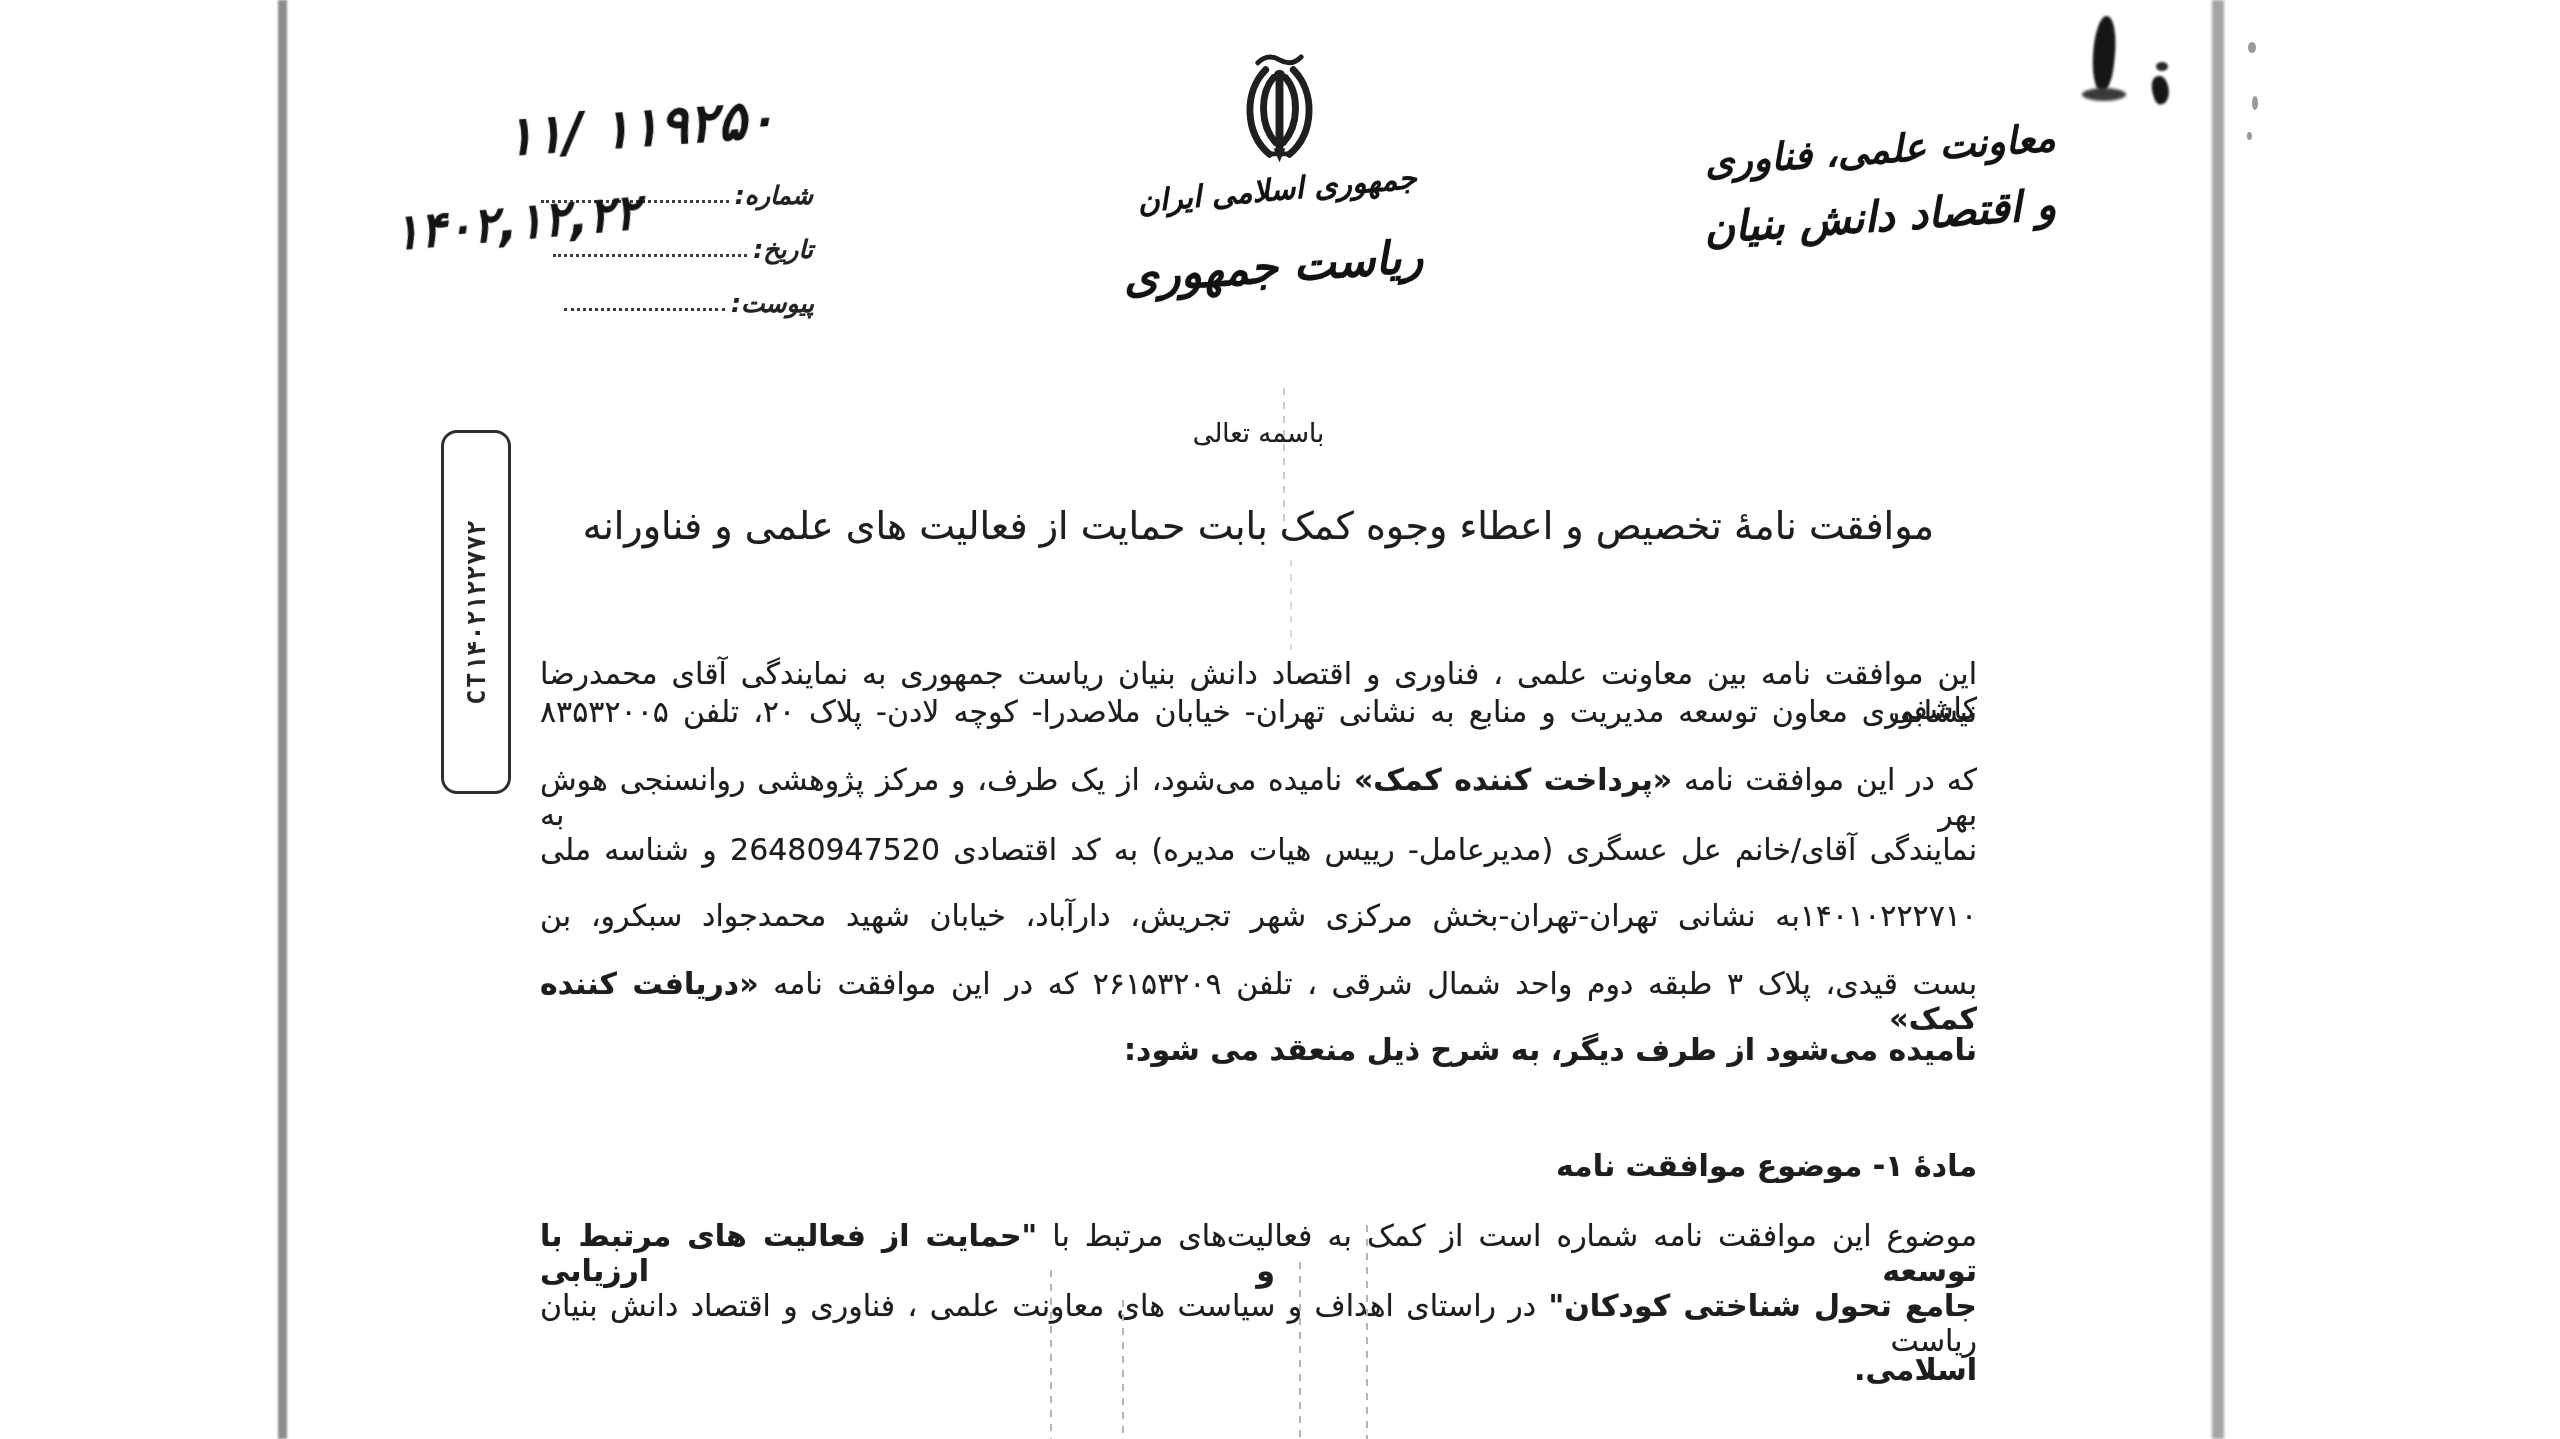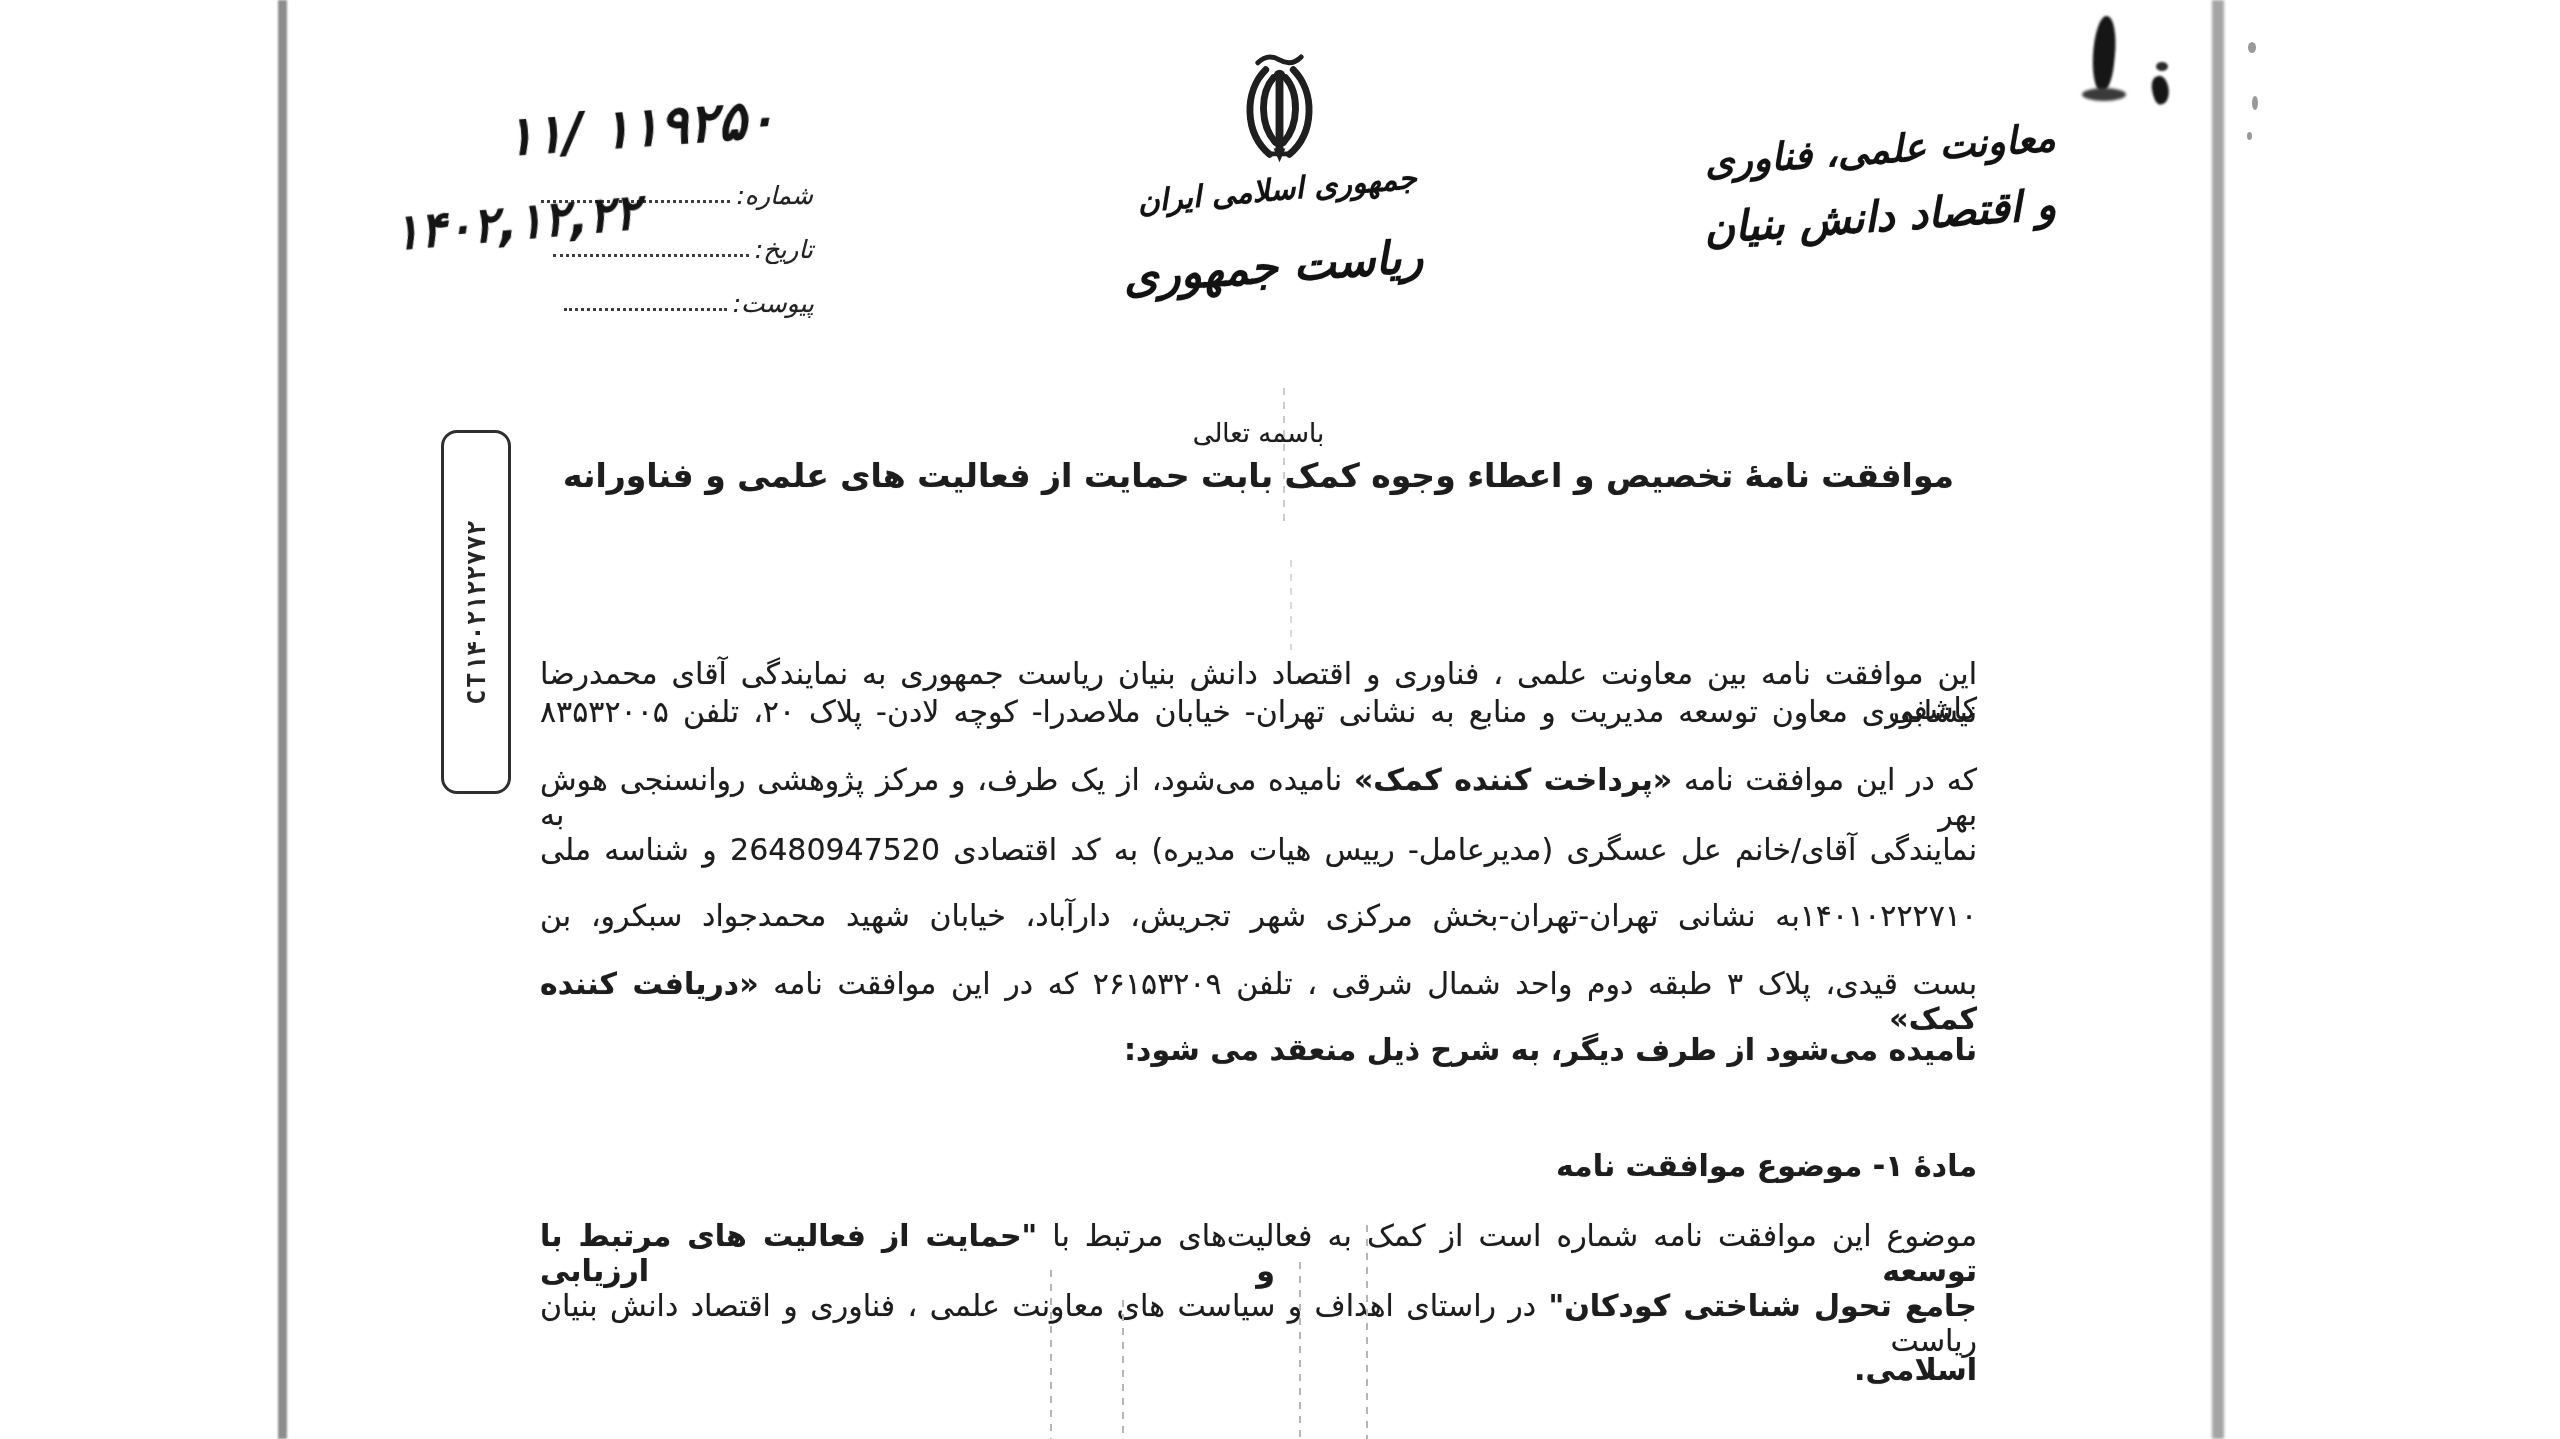--- a/index.html
+++ b/index.html
@@ -14,40 +14,40 @@
   .callig{font-weight:bold;font-style:italic;color:#121212;
           text-shadow:0 0 1px rgba(10,10,10,.45);}
   .ministry{left:1680px;top:128px;width:400px;text-align:center;}
   .ministry .l1{font-size:38px;transform:rotate(-4deg);}
   .ministry .l2{font-size:42px;transform:rotate(-4deg);margin-top:20px;}
   .emblem{left:1222px;top:50px;width:115px;height:128px;filter:blur(.7px);}
   .country{left:1103px;top:172px;width:348px;text-align:center;font-size:30px;transform:rotate(-5deg);}
   .presidency{left:1098px;top:240px;width:350px;text-align:center;font-size:45px;transform:rotate(-4deg);}
   
   .refrow{position:absolute;display:flex;direction:rtl;align-items:flex-end;}
-  .reflabel{font-size:25px;font-weight:normal;font-style:italic;color:#222;white-space:nowrap;
+  .reflabel{font-size:25px;font-weight:bold;font-style:italic;color:#222;white-space:nowrap;
             text-shadow:0 0 1px rgba(20,20,20,.4);}
   .dotline{flex:1;border-bottom:3px dotted #3d3d3d;margin:0 6px 7px 8px;height:2px;filter:blur(.4px);}
   .row-num{left:533px;top:168px;width:280px;height:42px;}
   .row-date{left:545px;top:224px;width:268px;height:40px;}
   .row-attach{left:556px;top:278px;width:258px;height:40px;}
   .hand{font-weight:bold;font-style:italic;color:#141414;direction:ltr;unicode-bidi:isolate;
         white-space:nowrap;text-shadow:0 0 1.2px rgba(0,0,0,.5);filter:blur(.3px);}
   .hand-num{left:505px;top:96px;font-size:54px;transform:rotate(-4deg);letter-spacing:4px;}
   .hand-date{left:393px;top:194px;font-size:49px;transform:rotate(-5deg);letter-spacing:5px;}
   
   .stamp{left:441px;top:430px;width:64px;height:358px;border:3px solid #2e2e2e;border-radius:16px;
          display:flex;align-items:center;justify-content:center;filter:blur(.4px);}
   .stamp span{transform:rotate(-90deg);white-space:nowrap;font-family:"DejaVu Sans Mono",monospace;
               font-size:25px;letter-spacing:2px;font-weight:bold;color:#262626;}
   
   .doc{direction:rtl;text-shadow:0 0 .8px rgba(25,25,25,.5);}
   .center{left:540px;width:1437px;text-align:center;}
   .bismillah{top:418px;font-size:26px;font-weight:normal;}
-  .title{top:456px;font-size:33px;font-weight:bold;}
+  .title{top:504px;font-size:38px;font-weight:normal;}
   .line{left:540px;width:1437px;font-size:30px;white-space:nowrap;}
   .jl{text-align:justify;text-align-last:justify;white-space:normal;}
   .rl{text-align:right;font-weight:bold;}
   .seg-b{font-weight:bold;}
   .a-head{font-weight:bold;text-align:right;}
   
   .streak{position:absolute;width:2px;background:repeating-linear-gradient(#b5b5b5 0 7px,transparent 7px 14px);}
   .blob{position:absolute;background:#161616;filter:blur(1px);}
   .speck{position:absolute;background:#9a9a9a;border-radius:50%;filter:blur(.6px);}
 </style>

